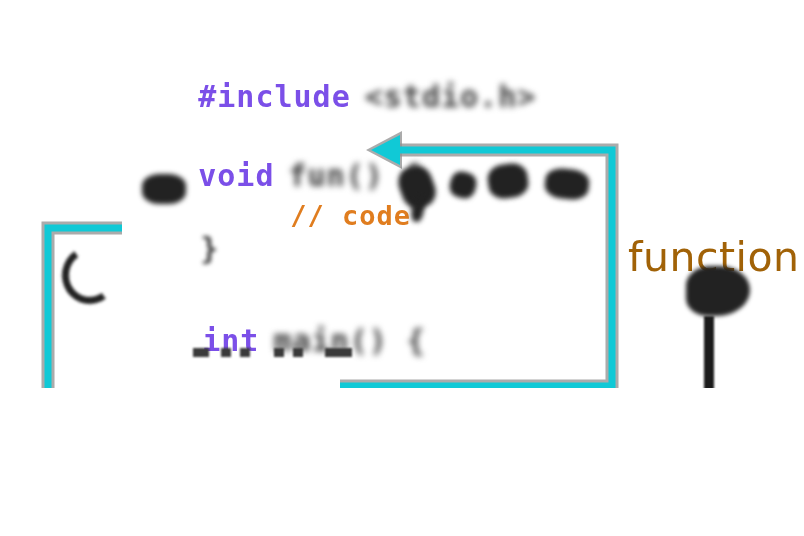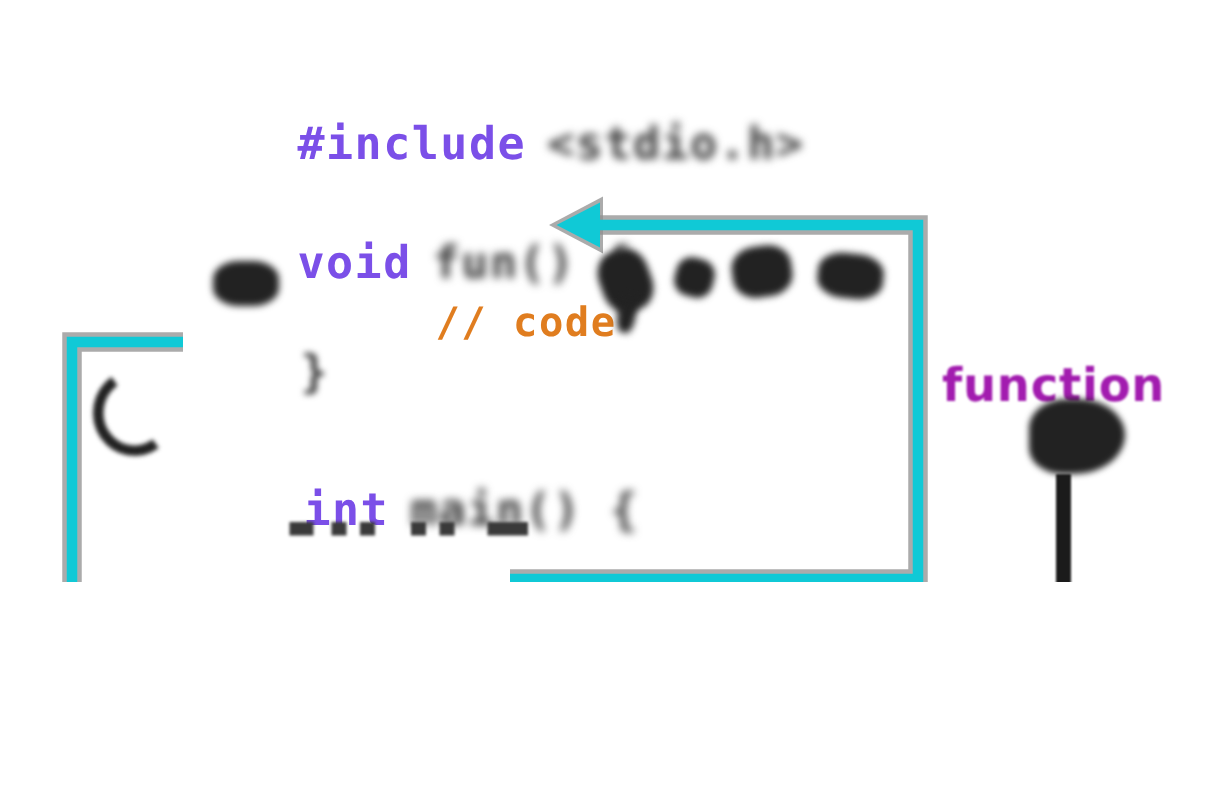--- a/index.html
+++ b/index.html
@@ -33,22 +33,22 @@
   .dots i { display:block; height:9px; background:#3a3a3a; }
   .dots i:nth-child(1){ width:16px; }
   .dots i:nth-child(2){ width:10px; margin-left:12px; }
   .dots i:nth-child(3){ width:10px; margin-left:9px; }
   .dots i:nth-child(4){ width:10px; margin-left:24px; }
   .dots i:nth-child(5){ width:10px; margin-left:9px; }
   .dots i:nth-child(6){ width:27px; margin-left:22px; }
 
   .fc-label {
     position:absolute; left:628px; top:238px;
-    font-family:"DejaVu Sans", sans-serif; font-weight:bold;
-    font-size:31px; line-height:39px; color:#a21caf;
+    font-family:"DejaVu Sans", sans-serif; font-weight:normal;
+    font-size:41px; line-height:39px; color:#a16207;
     filter:blur(0.7px); letter-spacing:0.5px;
   }
   .fc-label span { display:block; }
 
   .scr { position:absolute; background:#222222; filter:blur(2.5px); border-radius:40%; }
   .scr-a1 { left:400px; top:166px; width:34px; height:42px; transform:rotate(-20deg); }
   .scr-a2 { left:412px; top:196px; width:12px; height:26px; transform:rotate(10deg); }
   .scr-a3 { left:450px; top:172px; width:26px; height:26px; transform:rotate(15deg); }
   .scr-a4 { left:488px; top:164px; width:40px; height:34px; transform:rotate(-8deg); }
   .scr-a5 { left:545px; top:169px; width:44px; height:30px; transform:rotate(6deg); }

